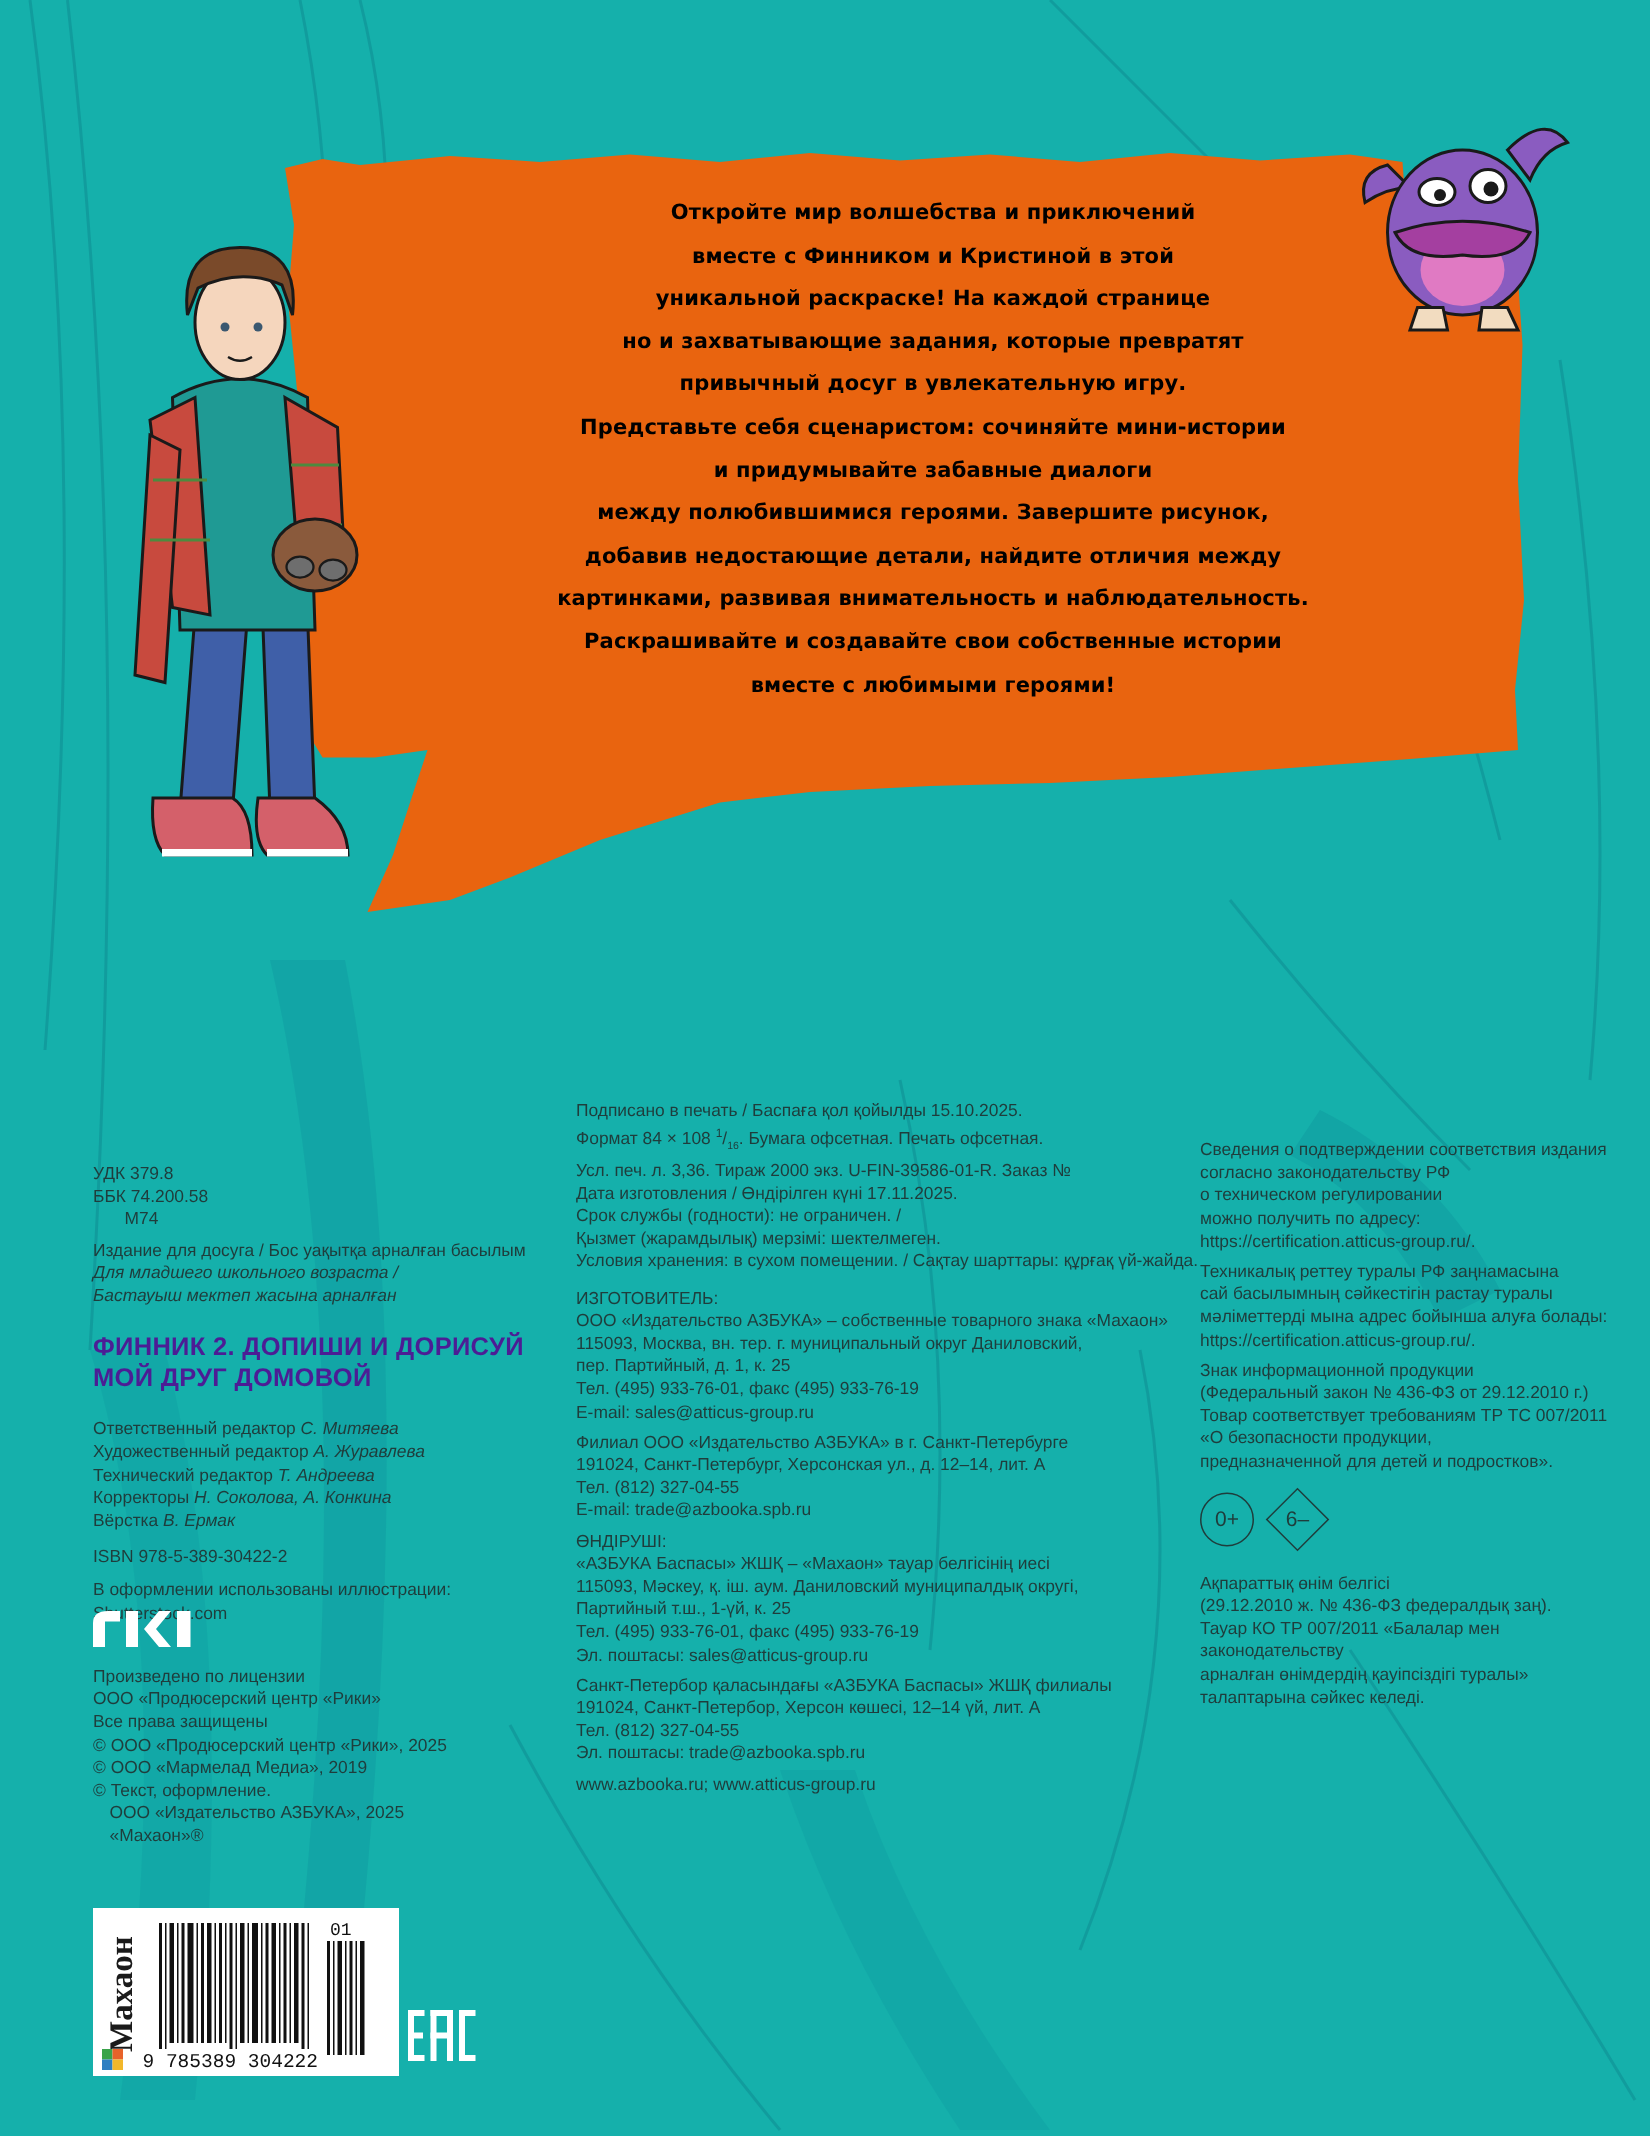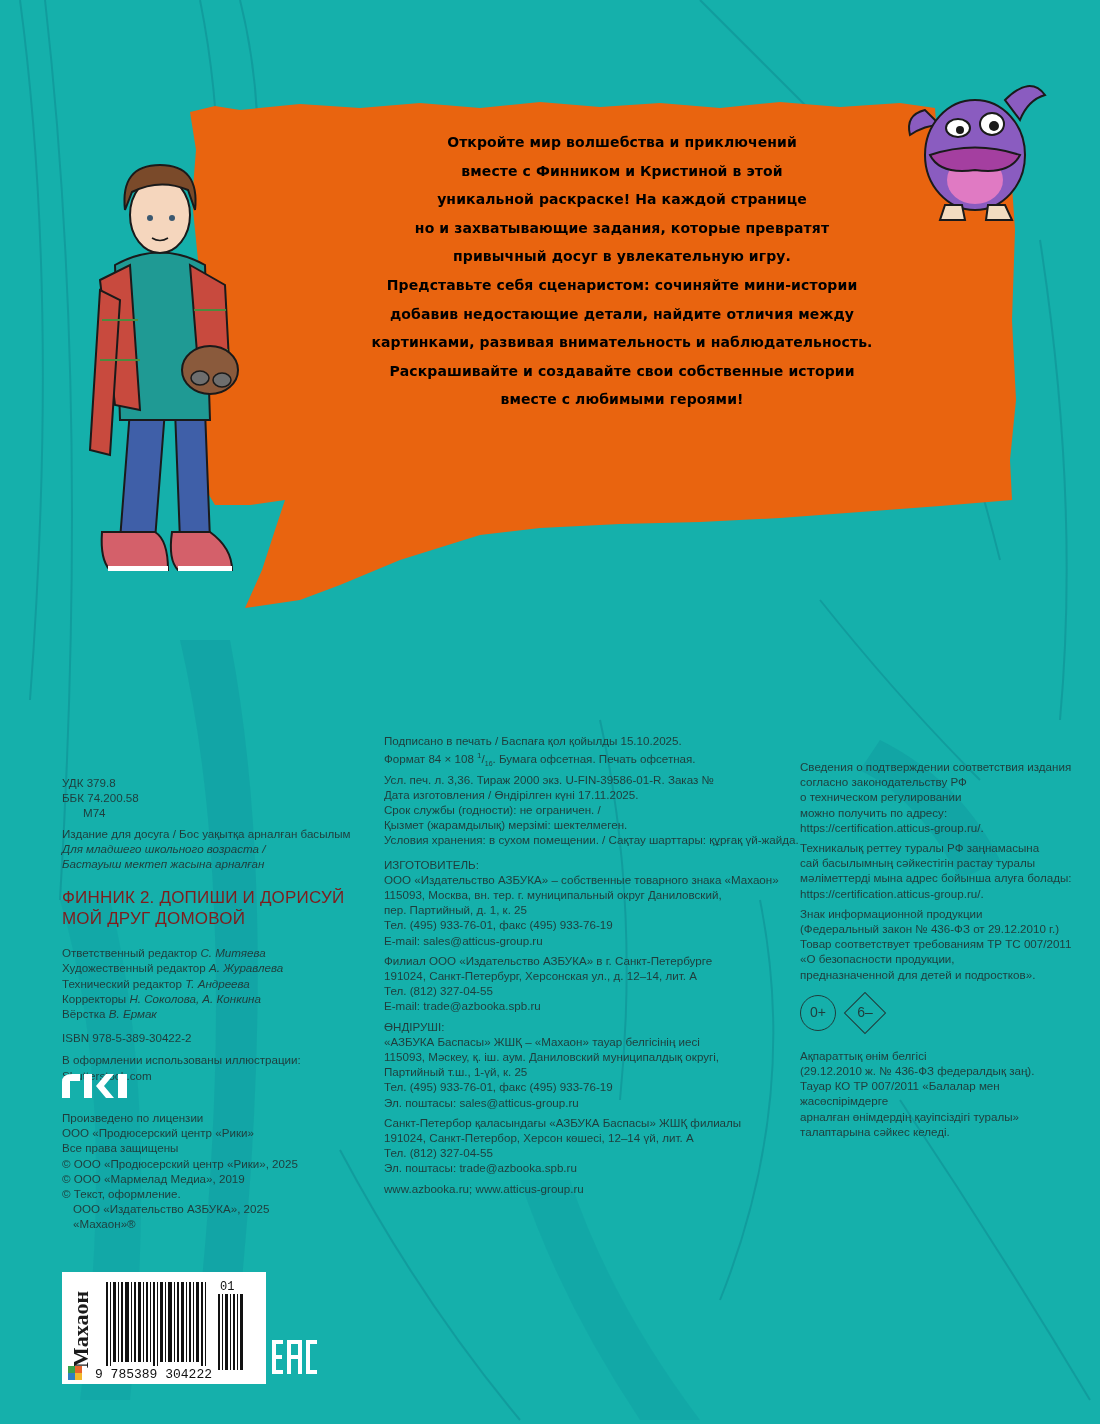--- a/index.html
+++ b/index.html
@@ -24,21 +24,21 @@
     letter-spacing: 0.1px;
   }
   .bubble-text .ln { display: block; white-space: nowrap; }
 
   .char { position: absolute; }
   .col { position: absolute; font-size: 11.6px; line-height: 15.2px; color: #1f3d3c; }
   .col .ln { display: block; white-space: nowrap; }
   .col .gap { height: 5px; }
   .it { font-style: italic; }
   .title {
-    font-weight: normal; font-size: 17px; line-height: 21px; color: #7f1d1d;
+    font-weight: bold; font-size: 17px; line-height: 21px; color: #4c1d95;
     letter-spacing: 0.2px;
   }
   .sup { font-size: 8px; vertical-align: super; }
   .sub { font-size: 7px; vertical-align: sub; }
 
   .age-row { display: flex; gap: 8px; margin: 10px 0 14px 0; align-items: center; }
   .age-circle {
     width: 36px; height: 36px; border: 1.5px solid #1f3d3c; border-radius: 50%;
     display: flex; align-items: center; justify-content: center; font-size: 14px;
   }
@@ -84,20 +84,22 @@
   <path d="M190 112 L215 106 L240 110 L300 104 L360 108 L420 103 L480 108 L540 102 L600 107 L660 103 L720 108 L780 102 L840 107 L900 103 L935 108 L938 150 L990 150 L1010 156 L1015 230 L1012 320 L1016 400 L1010 460 L1012 500 L940 506 L860 512 L780 518 L700 522 L620 524 L540 528 L480 535 L400 560 L340 585 L300 600 L245 608 L262 570 L275 530 L285 500 L250 505 L215 505 L200 480 L196 430 L200 380 L194 330 L198 260 L192 200 L196 150 Z" fill="#e9640f"></path>
 </svg>
 
 <div class="bubble-text">
   <span class="ln">Откройте мир волшебства и приключений</span>
   <span class="ln">вместе с Финником и Кристиной в этой</span>
   <span class="ln">уникальной раскраске! На каждой странице</span>
   <span class="ln">но и захватывающие задания, которые превратят</span>
   <span class="ln">привычный досуг в увлекательную игру.</span>
   <span class="ln">Представьте себя сценаристом: сочиняйте мини-истории</span>
+  <span class="ln">и придумывайте забавные диалоги</span>
+  <span class="ln">между полюбившимися героями. Завершите рисунок,</span>
   <span class="ln">добавив недостающие детали, найдите отличия между</span>
   <span class="ln">картинками, развивая внимательность и наблюдательность.</span>
   <span class="ln">Раскрашивайте и создавайте свои собственные истории</span>
   <span class="ln">вместе с любимыми героями!</span>
 </div>
 
 <svg class="char" style="left:60px; top:120px;" width="220" height="520" viewBox="0 0 220 520">
 
   <path d="M70 290 L60 420 L95 420 L105 290 Z" fill="#3f5fa8" stroke="#1a1a1a" stroke-width="2"></path>
   <path d="M115 290 L120 420 L150 420 L145 290 Z" fill="#3f5fa8" stroke="#1a1a1a" stroke-width="2"></path>
@@ -307,16 +309,16 @@
   <div class="age-row">
     <div class="age-circle">0+</div>
     <div class="age-diamond-wrap">
       <div class="age-diamond"></div>
       <div class="age-diamond-label">6–</div>
     </div>
   </div>
   <span class="ln">Ақпараттық өнім белгісі</span>
   <span class="ln">(29.12.2010 ж. № 436-ФЗ федералдық заң).</span>
   <span class="ln">Тауар КО ТР 007/2011 «Балалар мен</span>
-  <span class="ln">жасөспірімдерге</span>
+  <span class="ln">законодательству</span>
   <span class="ln">арналған өнімдердің қауіпсіздігі туралы»</span>
   <span class="ln">талаптарына сәйкес келеді.</span>
 </div>
 
 </body></html>

